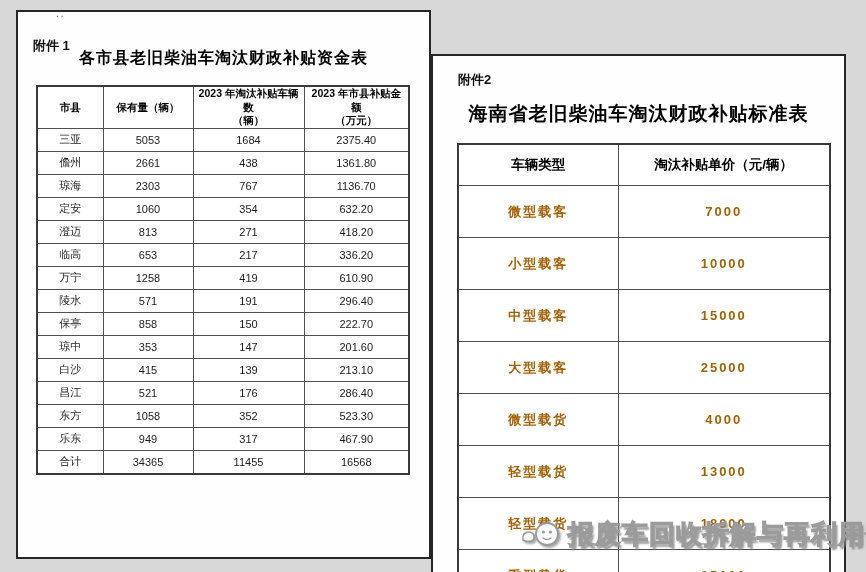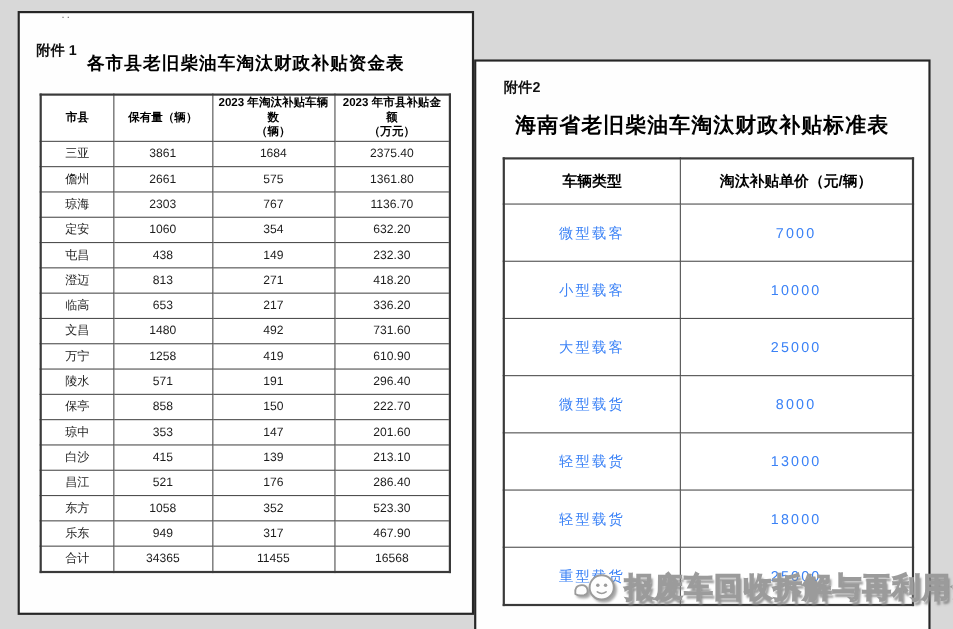--- a/index.html
+++ b/index.html
@@ -26,21 +26,21 @@
   table{border-collapse:collapse;table-layout:fixed;position:absolute;background:#fff;}
   th,td{border:1px solid #4f4f4f;text-align:center;vertical-align:middle;padding:0 2px;overflow:hidden;}
   table{border:2px solid #3a3a3a;}
 
   #table1{left:18px;top:73px;width:372px;}
   #table1 th{height:37px;font-size:10.5px;font-weight:bold;color:#000;white-space:pre-line;line-height:1.3;}
   #table1 td{height:22px;font-size:11px;color:#1c1c1c;}
 
   #table2{left:24px;top:87px;width:372px;padding-left:31px;}
   #table2 th{height:40px;font-size:13.5px;font-weight:bold;color:#000;}
-  #table2 td{height:51px;font-size:13px;color:#3b82f6;letter-spacing:2px;}
+  #table2 td{height:51px;font-size:13px;color:#a16207;letter-spacing:2px;font-weight:bold;}
 
   .watermark{
     position:absolute;left:521px;top:517px;z-index:5;
     display:flex;align-items:center;gap:5px;pointer-events:none;
   }
   .watermark-text{
     font-size:26px;font-weight:bold;white-space:nowrap;letter-spacing:1px;
     color:#fdfdfd;
     -webkit-text-stroke:1.2px #9b9b9b;
     text-shadow:2px 3px 2px rgba(130,130,130,0.85);
@@ -69,65 +69,53 @@
             <th>保有量（辆）</th>
             <th>2023 年淘汰补贴车辆数
 （辆）</th>
             <th>2023 年市县补贴金额
 （万元）</th>
           </tr>
       </thead>
       <tbody>
           <tr>
             <td>三亚</td>
-            <td>3861</td>
+            <td>5053</td>
             <td>1684</td>
             <td>2375.40</td>
           </tr>
           <tr>
             <td>儋州</td>
             <td>2661</td>
-            <td>575</td>
+            <td>438</td>
             <td>1361.80</td>
           </tr>
           <tr>
             <td>琼海</td>
             <td>2303</td>
             <td>767</td>
             <td>1136.70</td>
           </tr>
           <tr>
             <td>定安</td>
             <td>1060</td>
             <td>354</td>
             <td>632.20</td>
           </tr>
           <tr>
-            <td>屯昌</td>
-            <td>438</td>
-            <td>149</td>
-            <td>232.30</td>
-          </tr>
-          <tr>
             <td>澄迈</td>
             <td>813</td>
             <td>271</td>
             <td>418.20</td>
           </tr>
           <tr>
             <td>临高</td>
             <td>653</td>
             <td>217</td>
             <td>336.20</td>
-          </tr>
-          <tr>
-            <td>文昌</td>
-            <td>1480</td>
-            <td>492</td>
-            <td>731.60</td>
           </tr>
           <tr>
             <td>万宁</td>
             <td>1258</td>
             <td>419</td>
             <td>610.90</td>
           </tr>
           <tr>
             <td>陵水</td>
             <td>571</td>
@@ -197,26 +185,30 @@
       <tbody>
           <tr>
             <td>微型载客</td>
             <td>7000</td>
           </tr>
           <tr>
             <td>小型载客</td>
             <td>10000</td>
           </tr>
           <tr>
+            <td>中型载客</td>
+            <td>15000</td>
+          </tr>
+          <tr>
             <td>大型载客</td>
             <td>25000</td>
           </tr>
           <tr>
             <td>微型载货</td>
-            <td>8000</td>
+            <td>4000</td>
           </tr>
           <tr>
             <td>轻型载货</td>
             <td>13000</td>
           </tr>
           <tr>
             <td>轻型载货</td>
             <td>18000</td>
           </tr>
           <tr>

